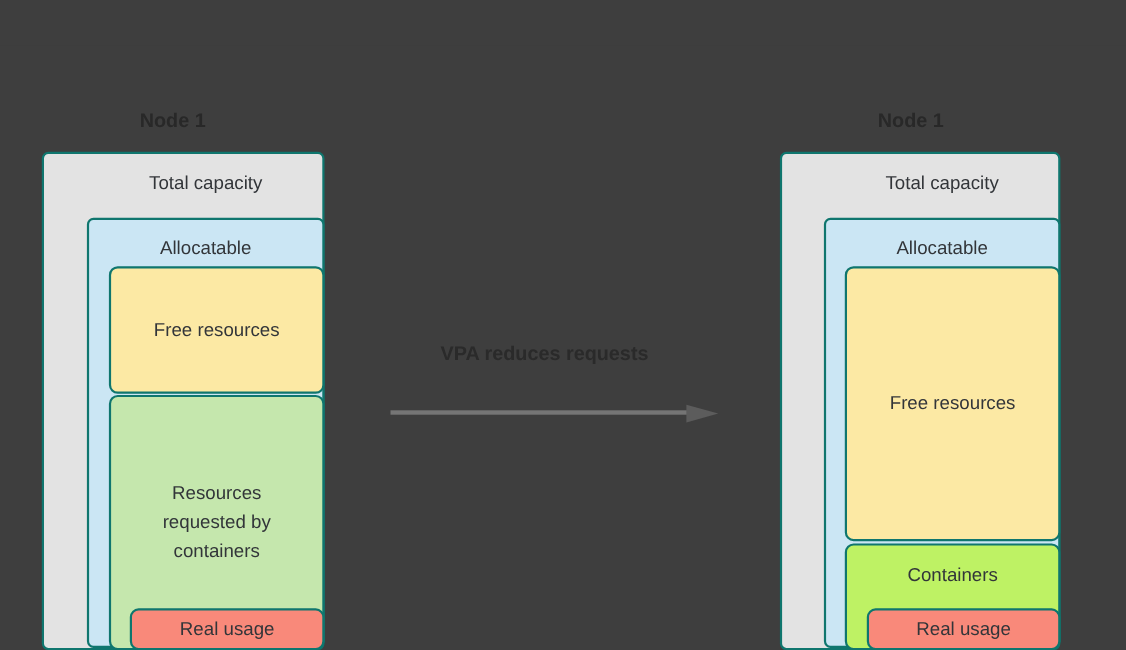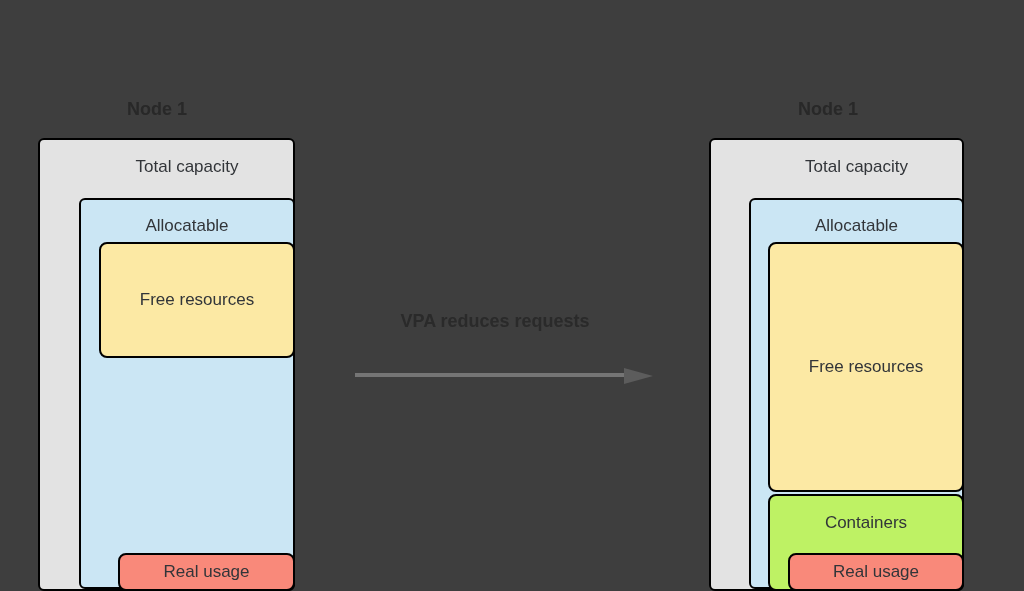--- a/index.html
+++ b/index.html
@@ -5,21 +5,21 @@
   html,body{margin:0;padding:0;background:#3e3e3e;}
   .canvas{
     position:relative;width:1024px;height:591px;background:#3e3e3e;
     font-family:"Liberation Sans",sans-serif;overflow:hidden;margin-top:41px;
   }
   .abs{position:absolute;box-sizing:border-box;}
   .node-title{
     width:200px;text-align:center;font-size:18px;font-weight:700;color:#282828;
   }
   .box{
-    border:2px solid #000000;box-sizing:border-box;position:absolute;
+    border:2px solid #0f766e;box-sizing:border-box;position:absolute;
   }
   .box-label{
     font-size:17px;color:#323539;text-align:center;line-height:26px;
   }
   .flex-center{display:flex;align-items:center;justify-content:center;}
 
   
   .l-title{left:57px;top:58px;}
   .l-capacity{left:38px;top:97px;width:257px;height:453px;background:#e3e3e3;border-radius:6px;}
   .l-capacity-label{left:79px;top:113px;width:216px;}
@@ -61,20 +61,23 @@
   <div class="box l-capacity"></div>
   <div class="abs box-label l-capacity-label">Total capacity</div>
 
   <div class="box l-allocatable"></div>
   <div class="abs box-label l-allocatable-label">Allocatable</div>
 
   <div class="box l-free flex-center">
     <div class="box-label">Free resources</div>
   </div>
 
+  <div class="box l-requested flex-center">
+    <div class="box-label l-requested-label">Resources requested by containers</div>
+  </div>
 
   <div class="box l-usage flex-center">
     <div class="box-label">Real usage</div>
   </div>
 
   <div class="abs arrow-label">VPA reduces requests</div>
   <div class="abs arrow-line"></div>
   <div class="abs arrow-head"></div>
 
   <div class="abs node-title r-title">Node 1</div>

